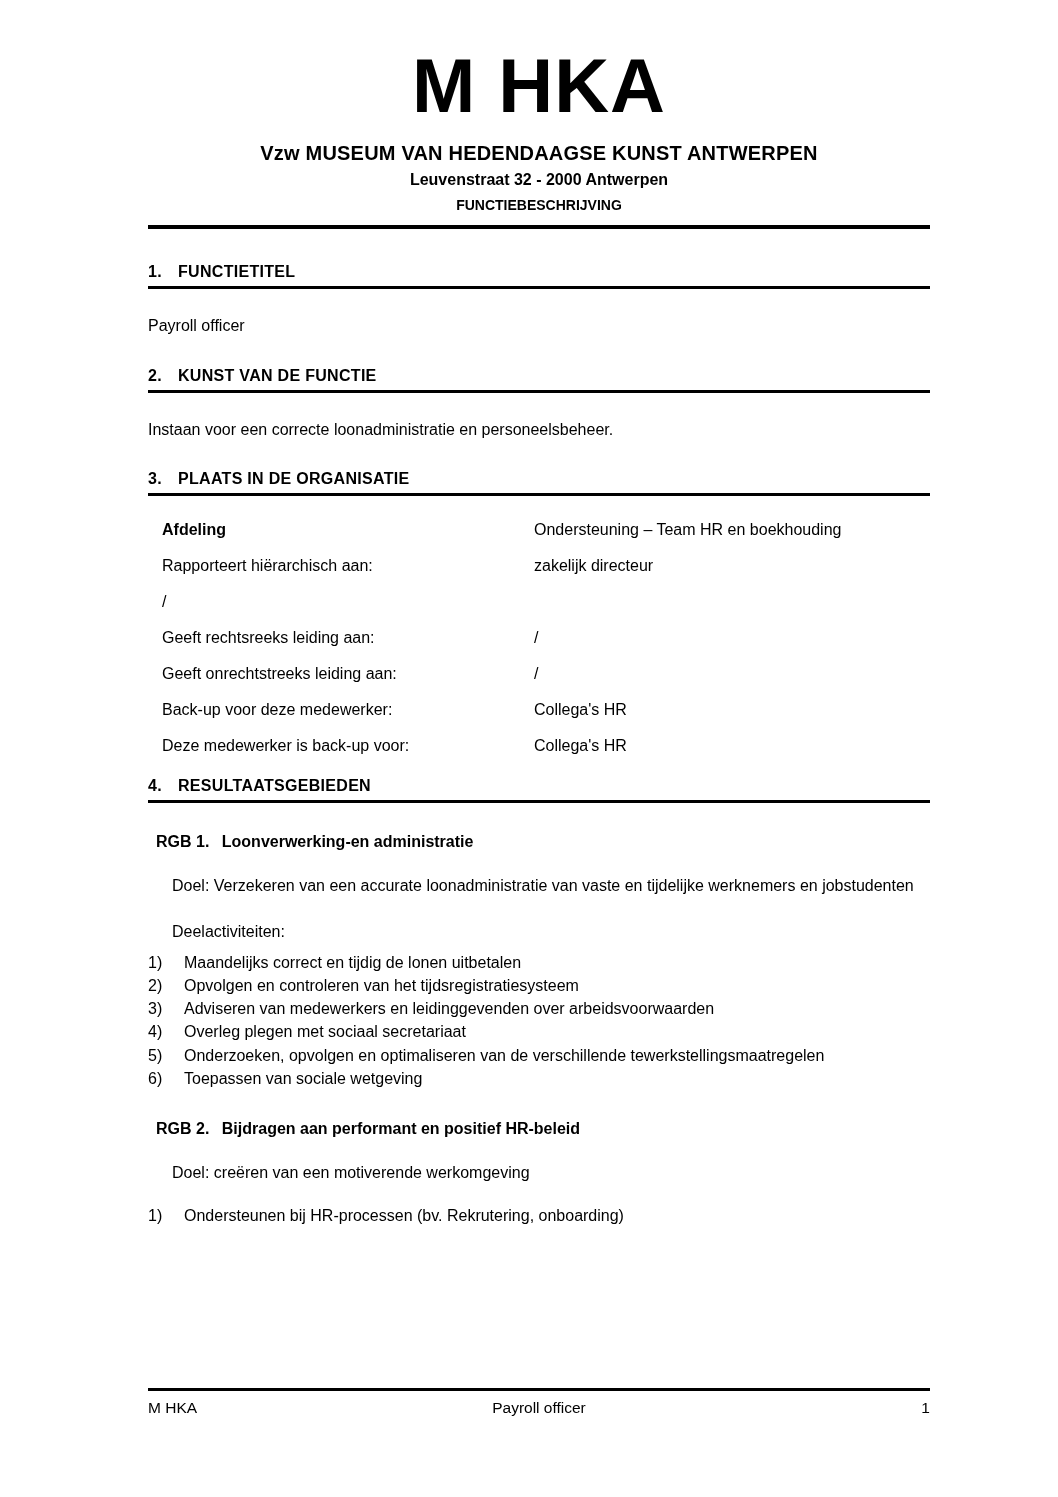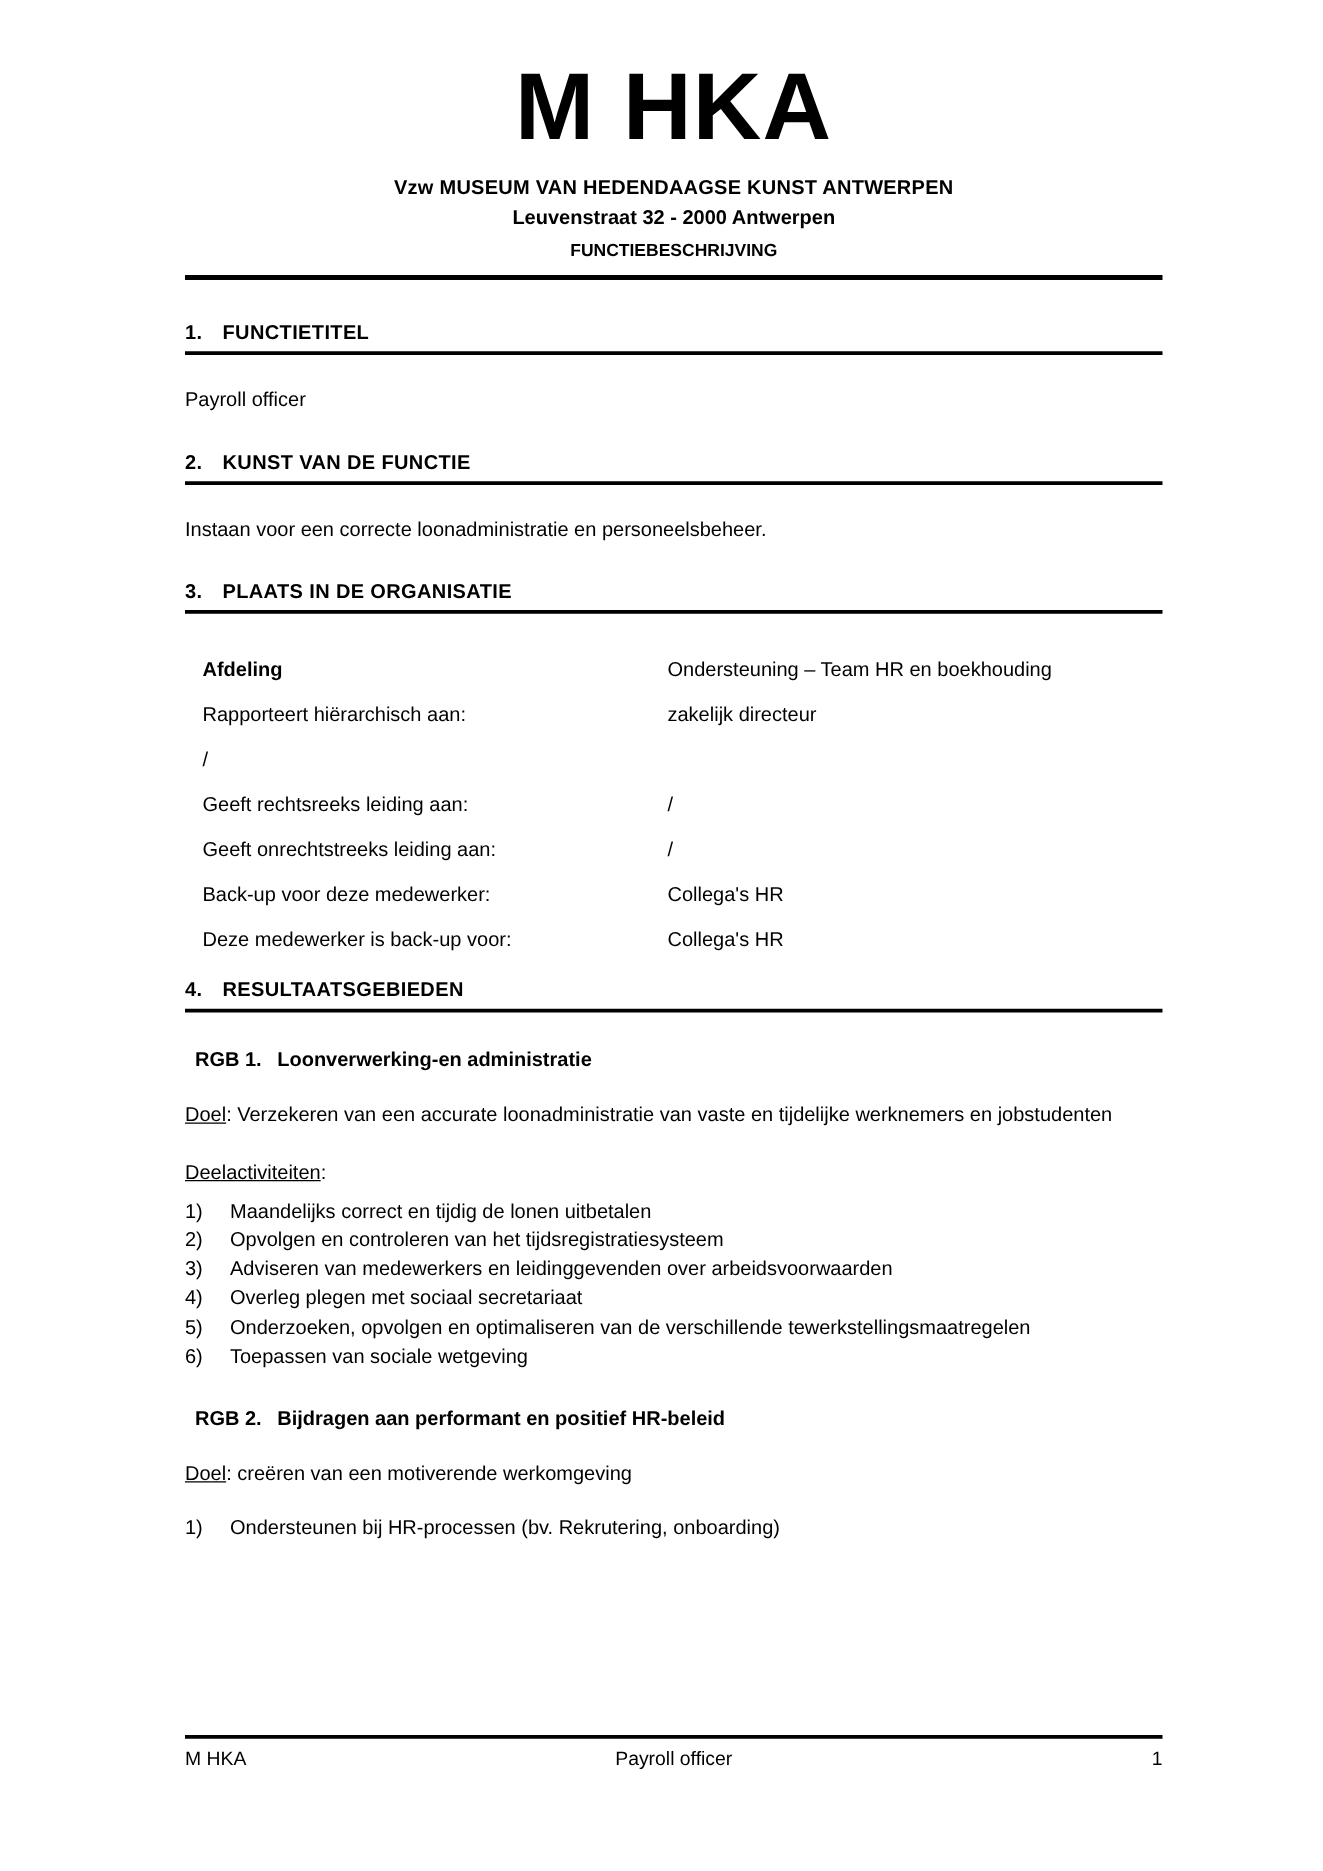--- a/index.html
+++ b/index.html
@@ -37,21 +37,21 @@
     margin-top: 48px;
     line-height: 1.0;
   }
   .logo .gap {
     display: inline-block;
     width: 22px;
   }
   .org-line {
     text-align: center;
     font-weight: bold;
-    font-size: 16px;
+    font-size: 20px;
     margin-top: 18px;
     letter-spacing: 0.2px;
   }
   .org-line2 {
     text-align: center;
     font-weight: bold;
     font-size: 16px;
     margin-top: 6px;
   }
   .doctype {
@@ -89,21 +89,21 @@
     padding-bottom: 5px;
   }
   .body-text {
     font-size: 16px;
     margin-top: 26px;
     line-height: 1.35;
   }
 
   
   .org-table {
-    margin-top: 37px;
+    margin-top: 25px;
     margin-left: 14px;
   }
   .org-row {
     display: flex;
     font-size: 16px;
     margin-bottom: 18px;
   }
   .org-row .lbl {
     width: 372px;
     flex: 0 0 372px;
@@ -129,21 +129,21 @@
   .rgb-title .rgb-num {
     margin-right: 8px;
     text-align: right;
   }
   .doel-line {
     font-size: 16px;
     margin-top: 24px;
     line-height: 1.35;
   }
   .u {
-    text-decoration: underline;
+    margin-left: 24px;
   }
   .deel-label {
     font-size: 16px;
     margin-top: 26px;
   }
   ol.numlist {
     list-style: none;
     margin: 10px 0 0 0;
     padding: 0;
     font-size: 16px;

